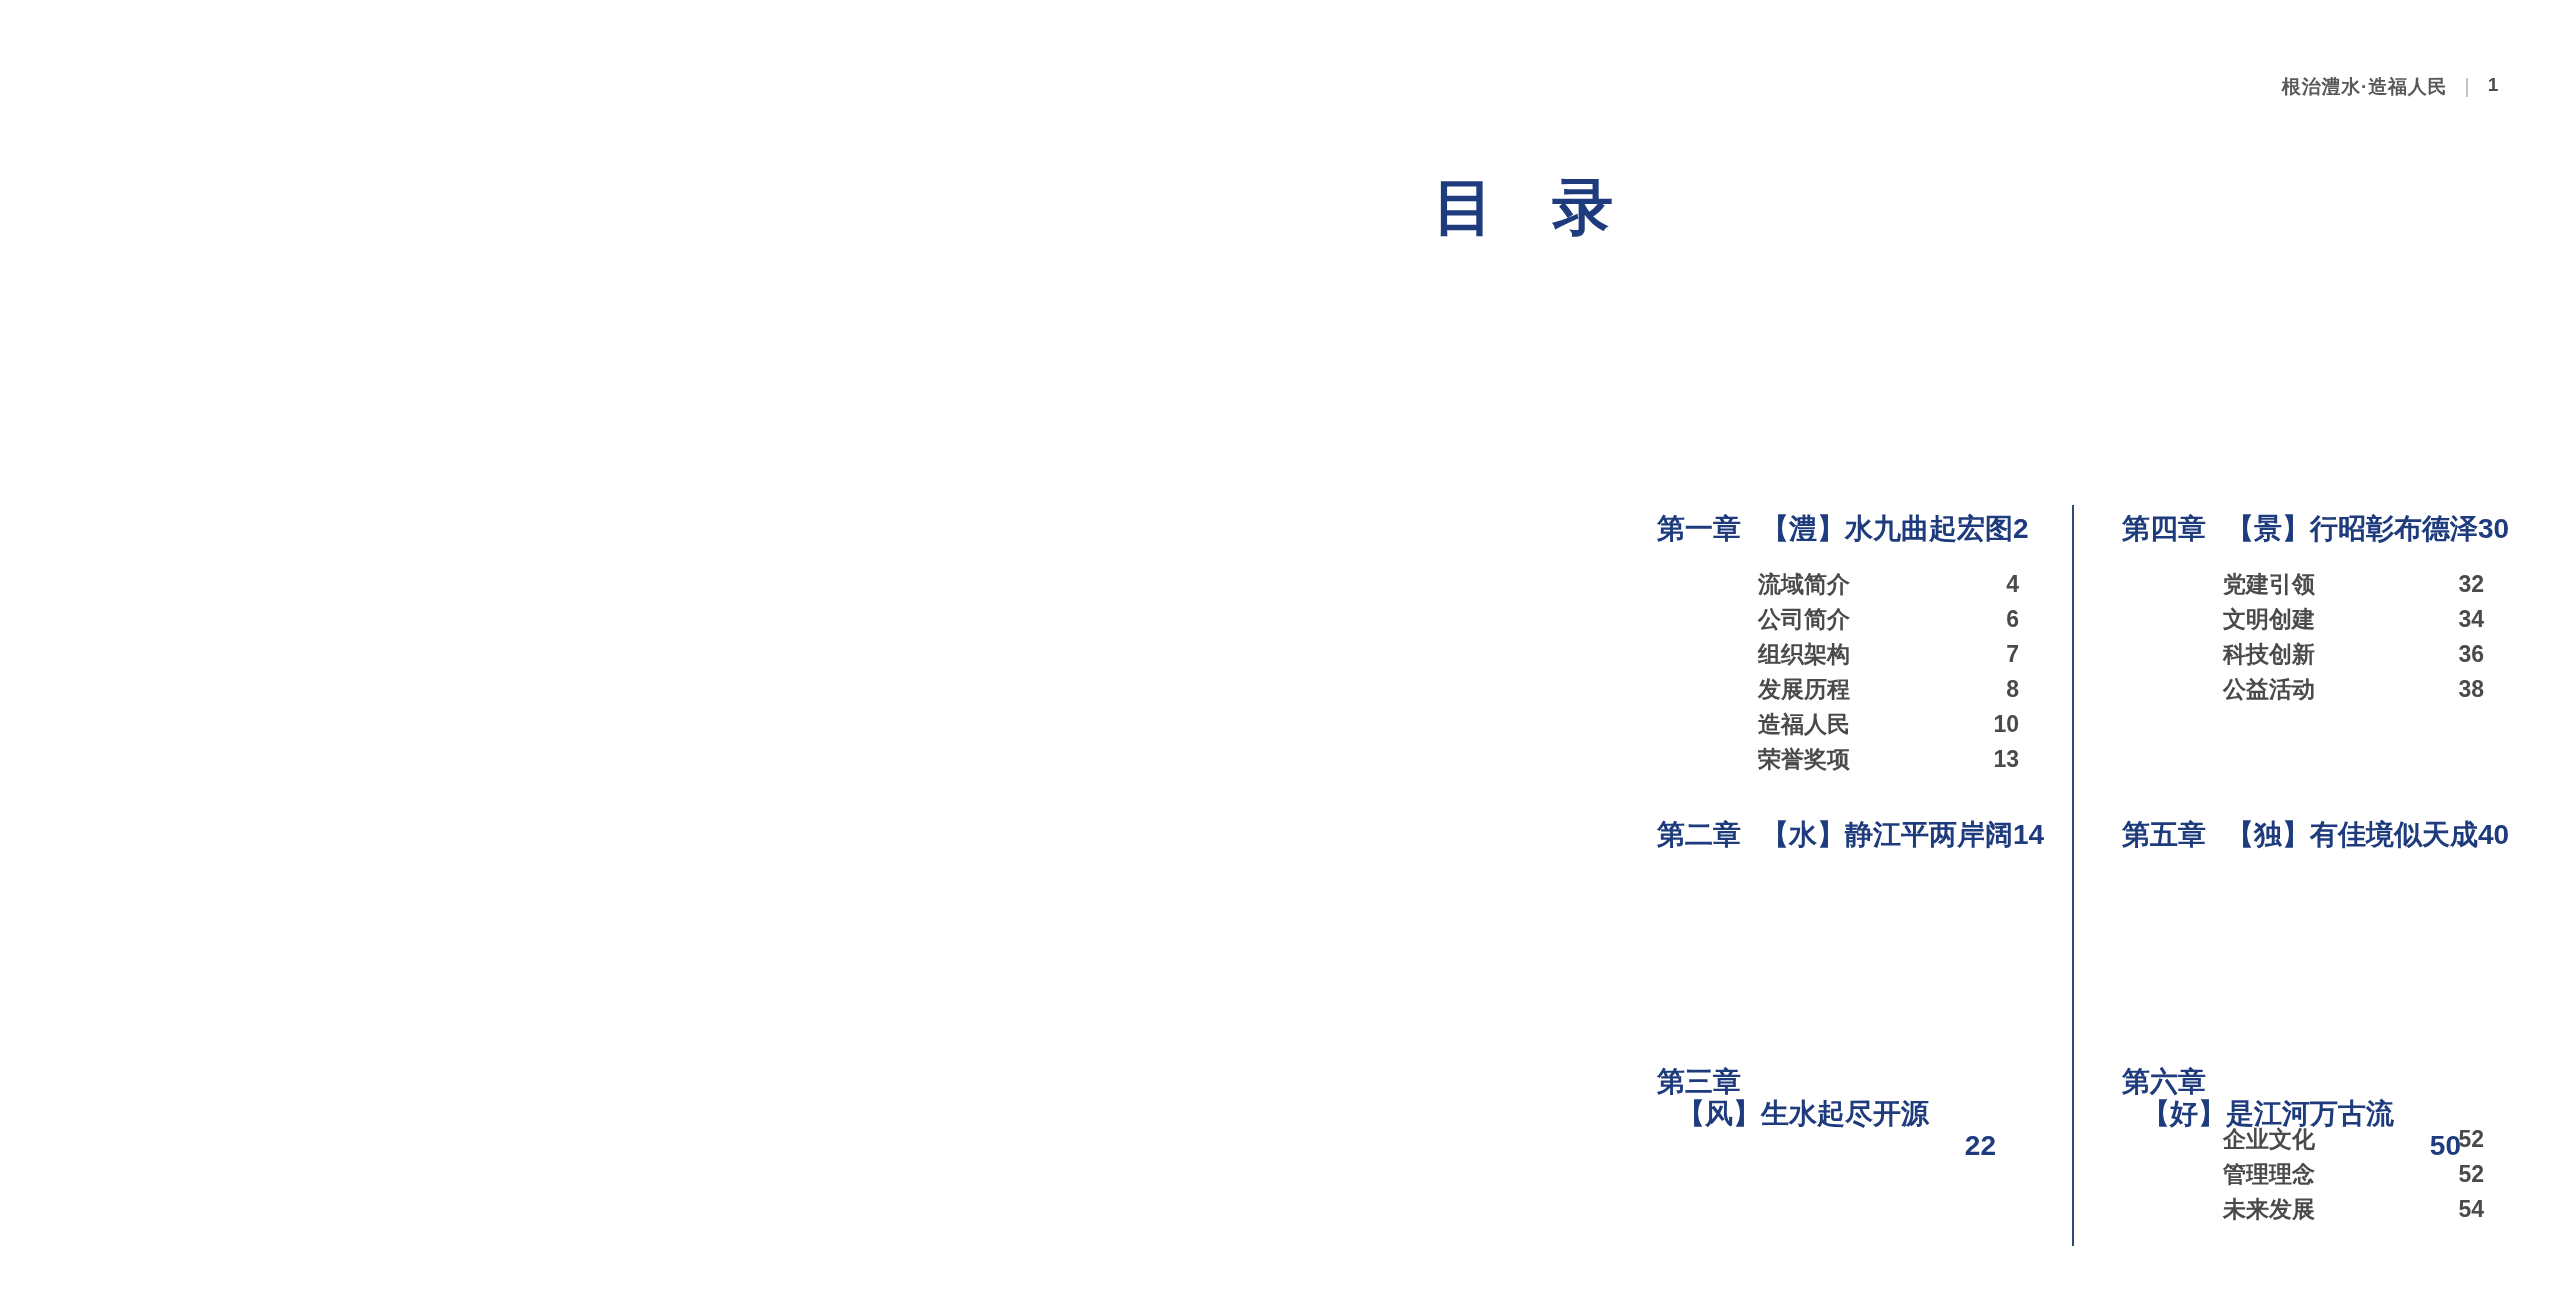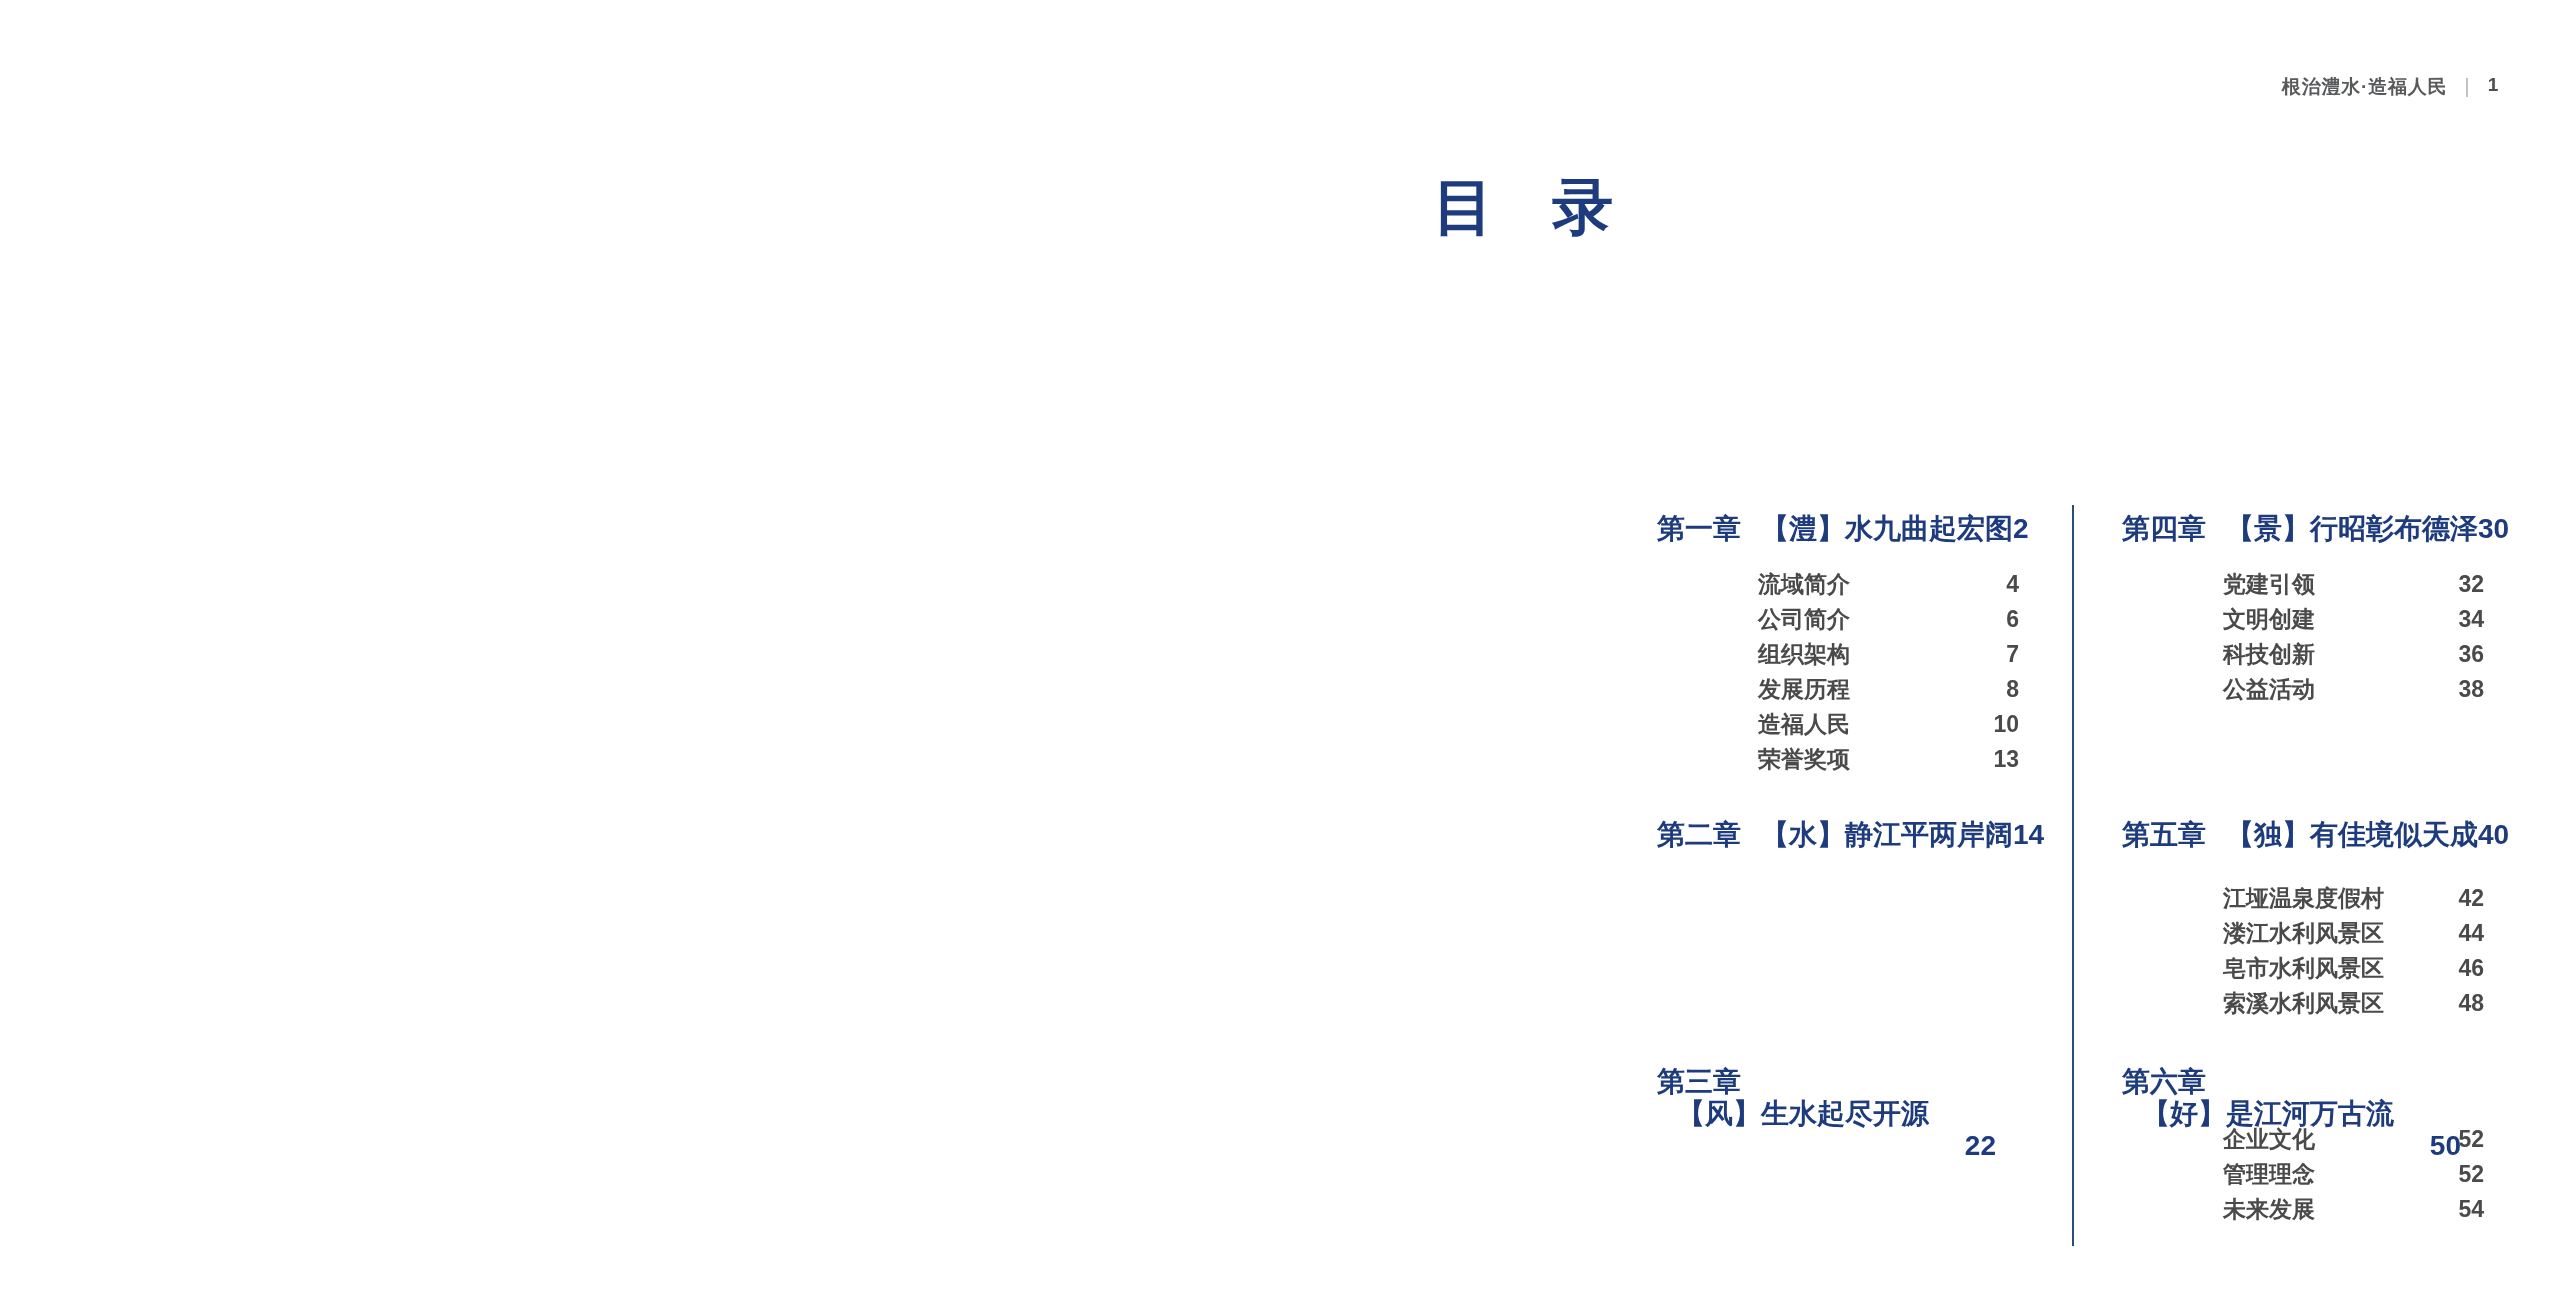--- a/index.html
+++ b/index.html
@@ -147,38 +147,20 @@
         <span class="item-label">公益活动</span>
         <span class="item-page">38</span>
       </div>
     </div>
 
     <div class="sec-heading h2">
       <span class="ch-label">第五章</span>
       <span class="ch-title">【独】有佳境似天成</span>
       <span class="ch-page">40</span>
     </div>
-    <div class="sec-items i2">
-      <div class="item-row">
-        <span class="item-label">江垭温泉度假村</span>
-        <span class="item-page">42</span>
-      </div>
-      <div class="item-row">
-        <span class="item-label">溇江水利风景区</span>
-        <span class="item-page">44</span>
-      </div>
-      <div class="item-row">
-        <span class="item-label">皂市水利风景区</span>
-        <span class="item-page">46</span>
-      </div>
-      <div class="item-row">
-        <span class="item-label">索溪水利风景区</span>
-        <span class="item-page">48</span>
-      </div>
-    </div>
 
     <div class="sec-heading h3">
       <span class="ch-label">第六章</span>
       <span class="ch-title">【好】是江河万古流</span>
       <span class="ch-page">50</span>
     </div>
     <div class="sec-items i3">
       <div class="item-row">
         <span class="item-label">企业文化</span>
         <span class="item-page">52</span>

